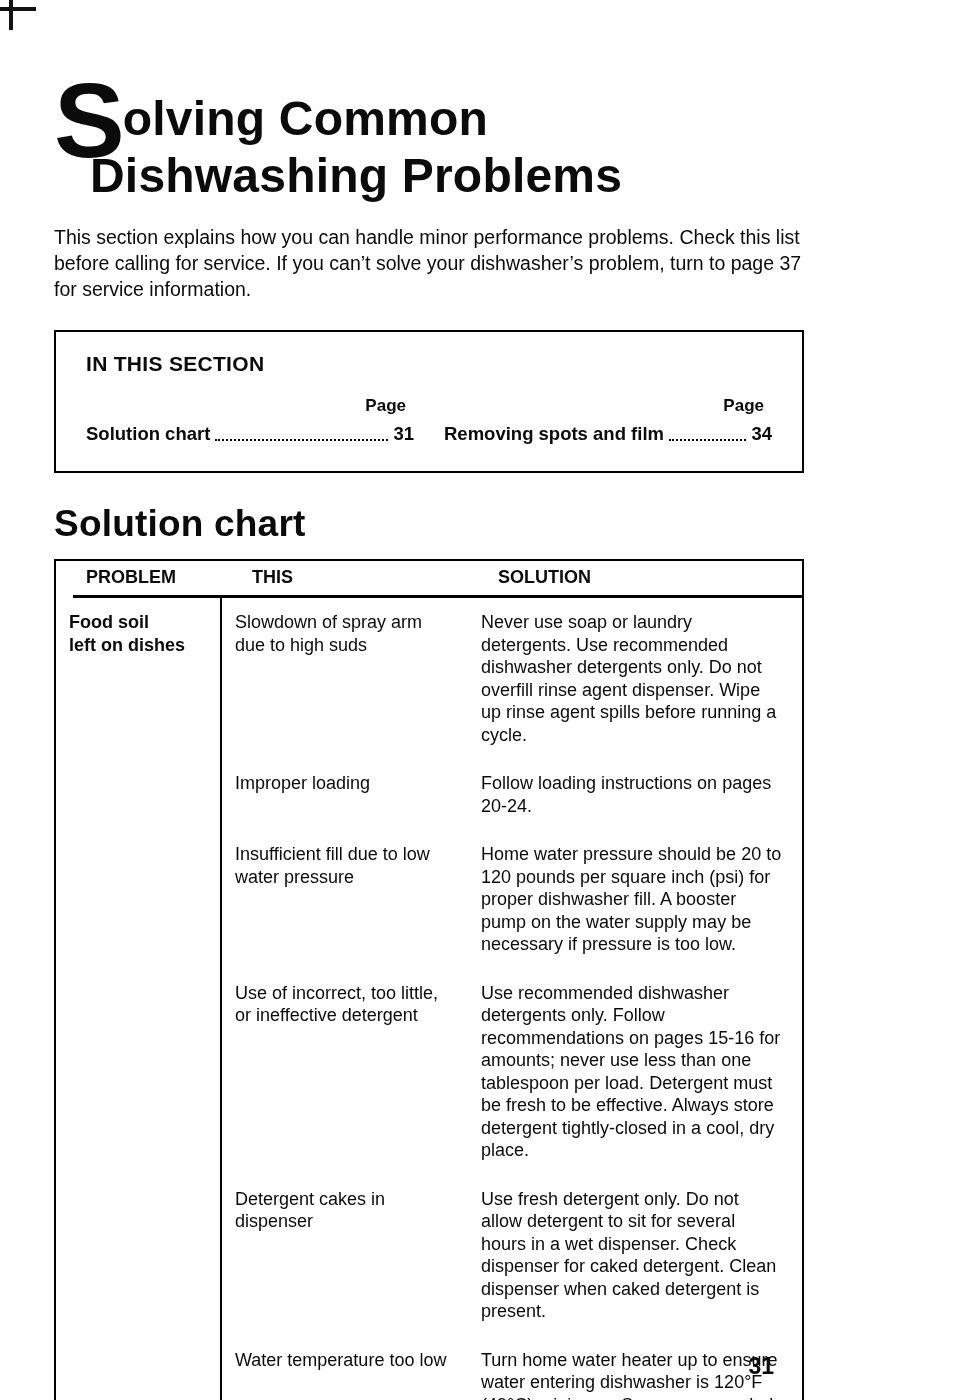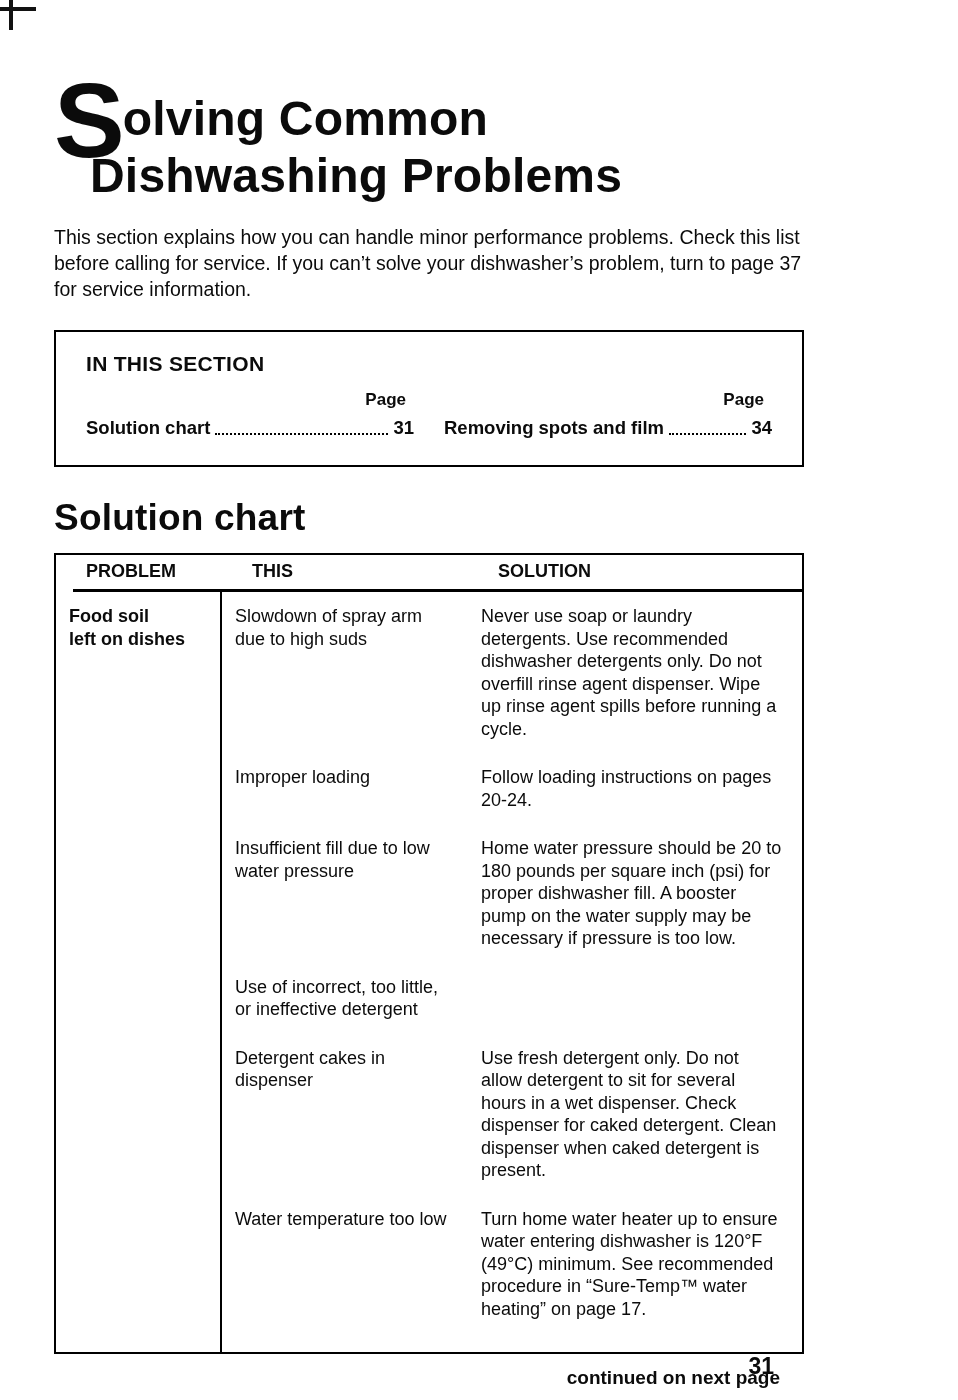--- a/index.html
+++ b/index.html
@@ -46,21 +46,21 @@
     max-width: 838px;
   }
 
   
   .section-box {
     border: 2px solid #000;
     margin-top: 28px;
     padding: 20px 30px 26px 30px;
   }
   .box-heading { margin: 0; font-size: 21px; font-weight: bold; letter-spacing: 0.3px; }
-  .toc { display: flex; gap: 30px; margin-top: 14px; }
+  .toc { display: flex; gap: 30px; margin-top: 20px; }
   .toc-col { flex: 1; min-width: 0; }
   .page-label { font-weight: bold; font-size: 17px; text-align: right; padding-right: 8px; margin-bottom: 7px; }
   .toc-entry { display: flex; font-weight: bold; font-size: 18.5px; }
   .toc-label { white-space: nowrap; }
   .toc-page { white-space: nowrap; }
   .leader { flex: 1; margin: 0 5px 4px 5px; border-bottom: 2.5px dotted #000; }
 
   
   .chart-title { margin: 30px 0 0 0; font-size: 37px; font-weight: bold; letter-spacing: 0.2px; }
   .chart { border: 2.5px solid #000; margin-top: 14px; }
@@ -151,25 +151,26 @@
           <div class="solution">Never use soap or laundry detergents. Use recommended dishwasher detergents only. Do not overfill rinse agent dispenser. Wipe up rinse agent spills before running a cycle.</div>
         </div>
 
         <div class="row">
           <div class="cause">Improper loading</div>
           <div class="solution">Follow loading instructions on pages 20-24.</div>
         </div>
 
         <div class="row">
           <div class="cause">Insufficient fill due to low water pressure</div>
-          <div class="solution">Home water pressure should be 20 to 180 pounds per square inch (psi) for proper dishwasher fill. A booster pump on the water supply may be necessary if pressure is too low.</div>
+          <div class="solution">Home water pressure should be 20 to 120 pounds per square inch (psi) for proper dishwasher fill. A booster pump on the water supply may be necessary if pressure is too low.</div>
         </div>
 
         <div class="row">
           <div class="cause">Use of incorrect, too little, or ineffective detergent</div>
+          <div class="solution">Use recommended dishwasher detergents only. Follow recommendations on pages 15-16 for amounts; never use less than one tablespoon per load. Detergent must be fresh to be effective. Always store detergent tightly-closed in a cool, dry place.</div>
         </div>
 
         <div class="row">
           <div class="cause">Detergent cakes in dispenser</div>
           <div class="solution">Use fresh detergent only. Do not allow detergent to sit for several hours in a wet dispenser. Check dispenser for caked detergent. Clean dispenser when caked detergent is present.</div>
         </div>
 
         <div class="row">
           <div class="cause">Water temperature too low</div>
           <div class="solution">Turn home water heater up to ensure water entering dishwasher is 120°F (49°C) minimum. See recommended procedure in “Sure-Temp™ water heating” on page 17.</div>

